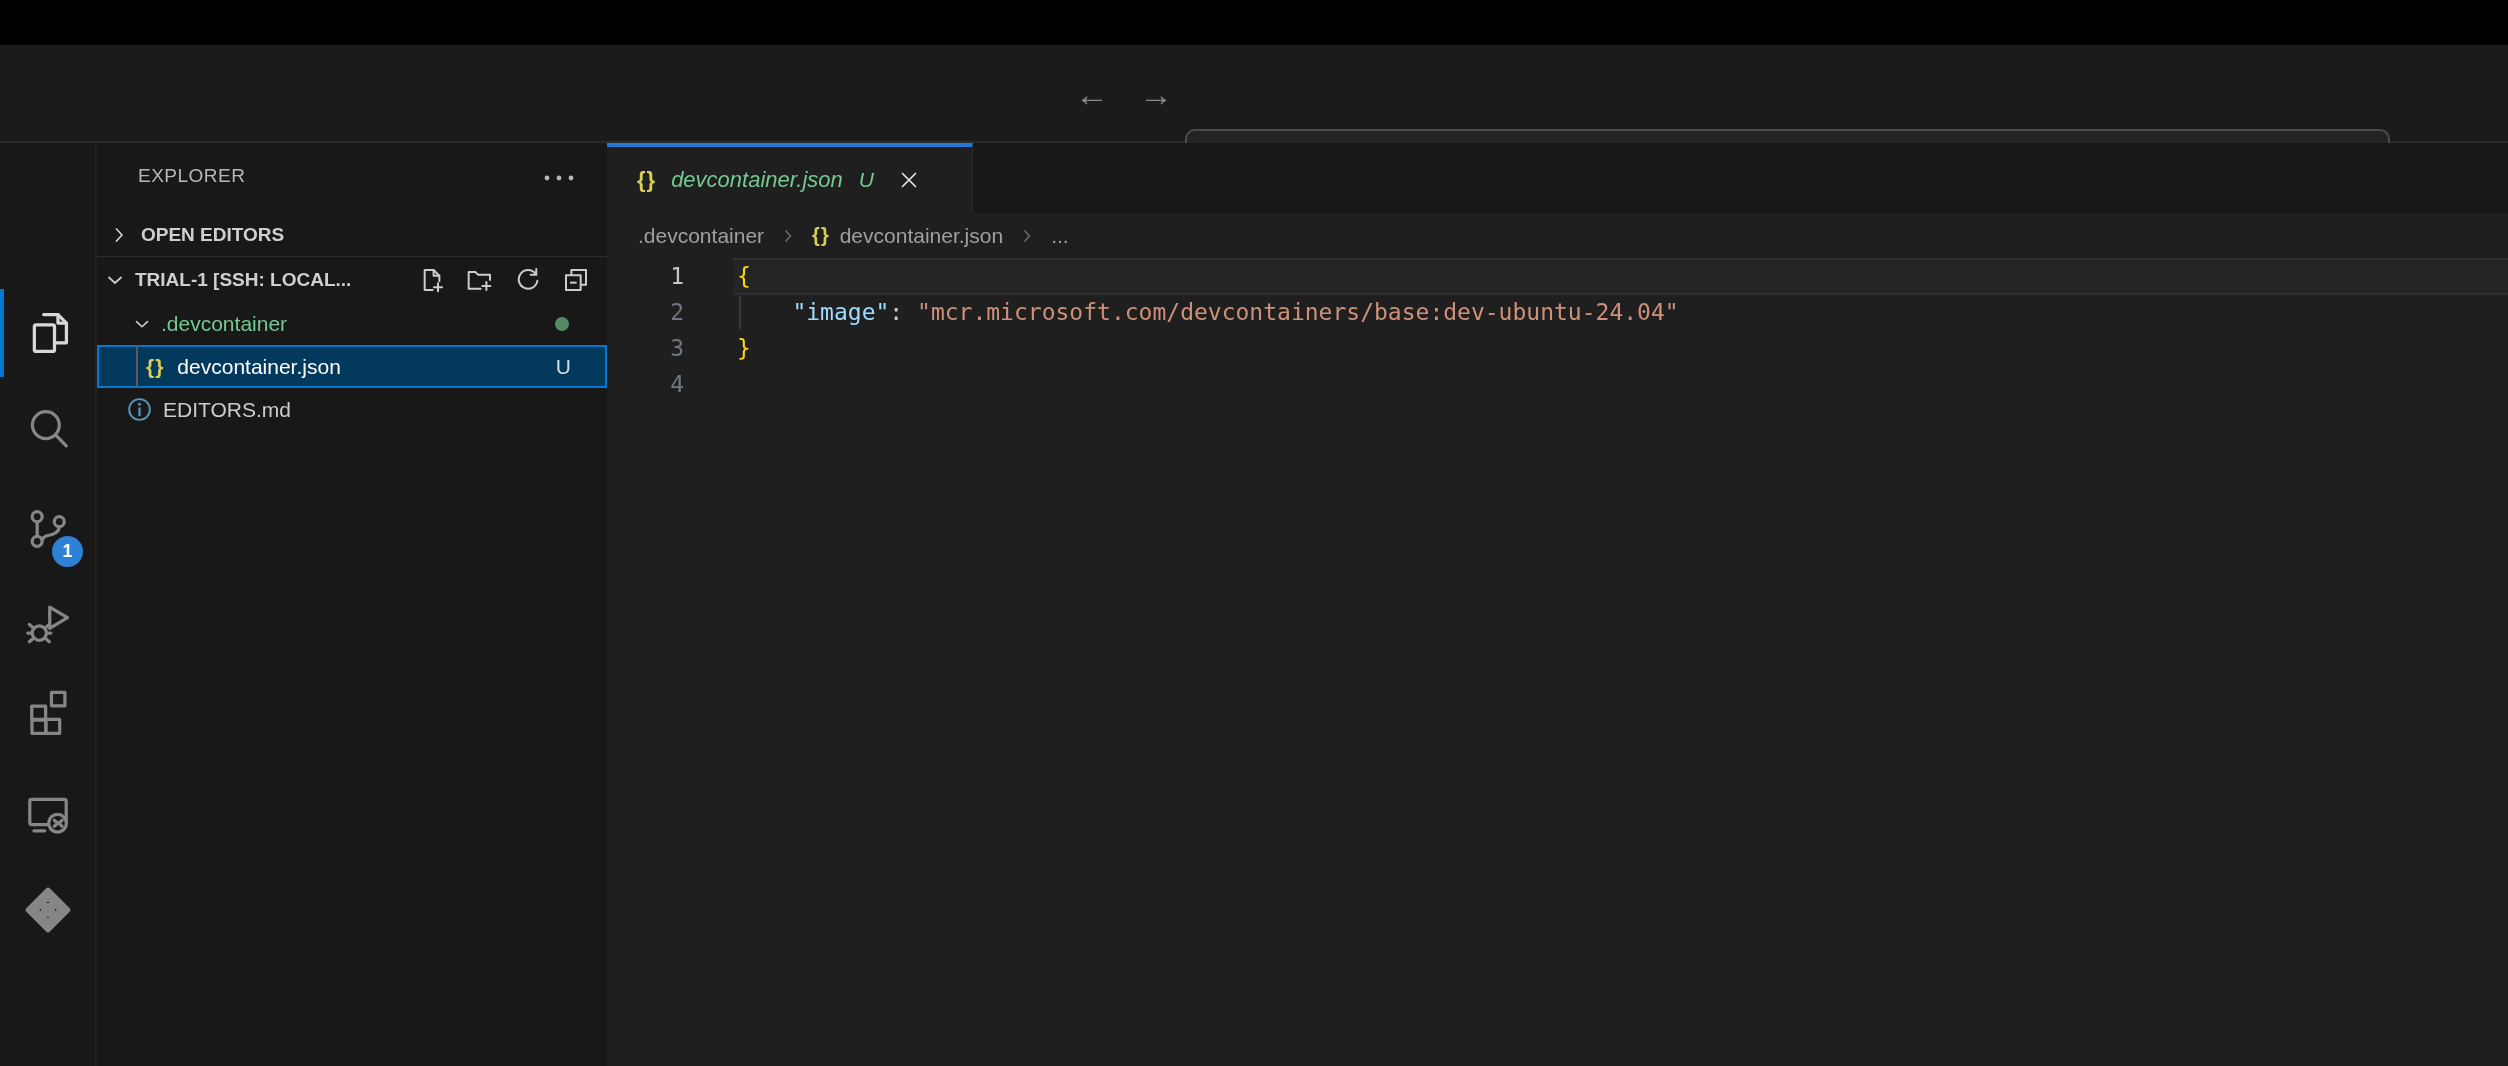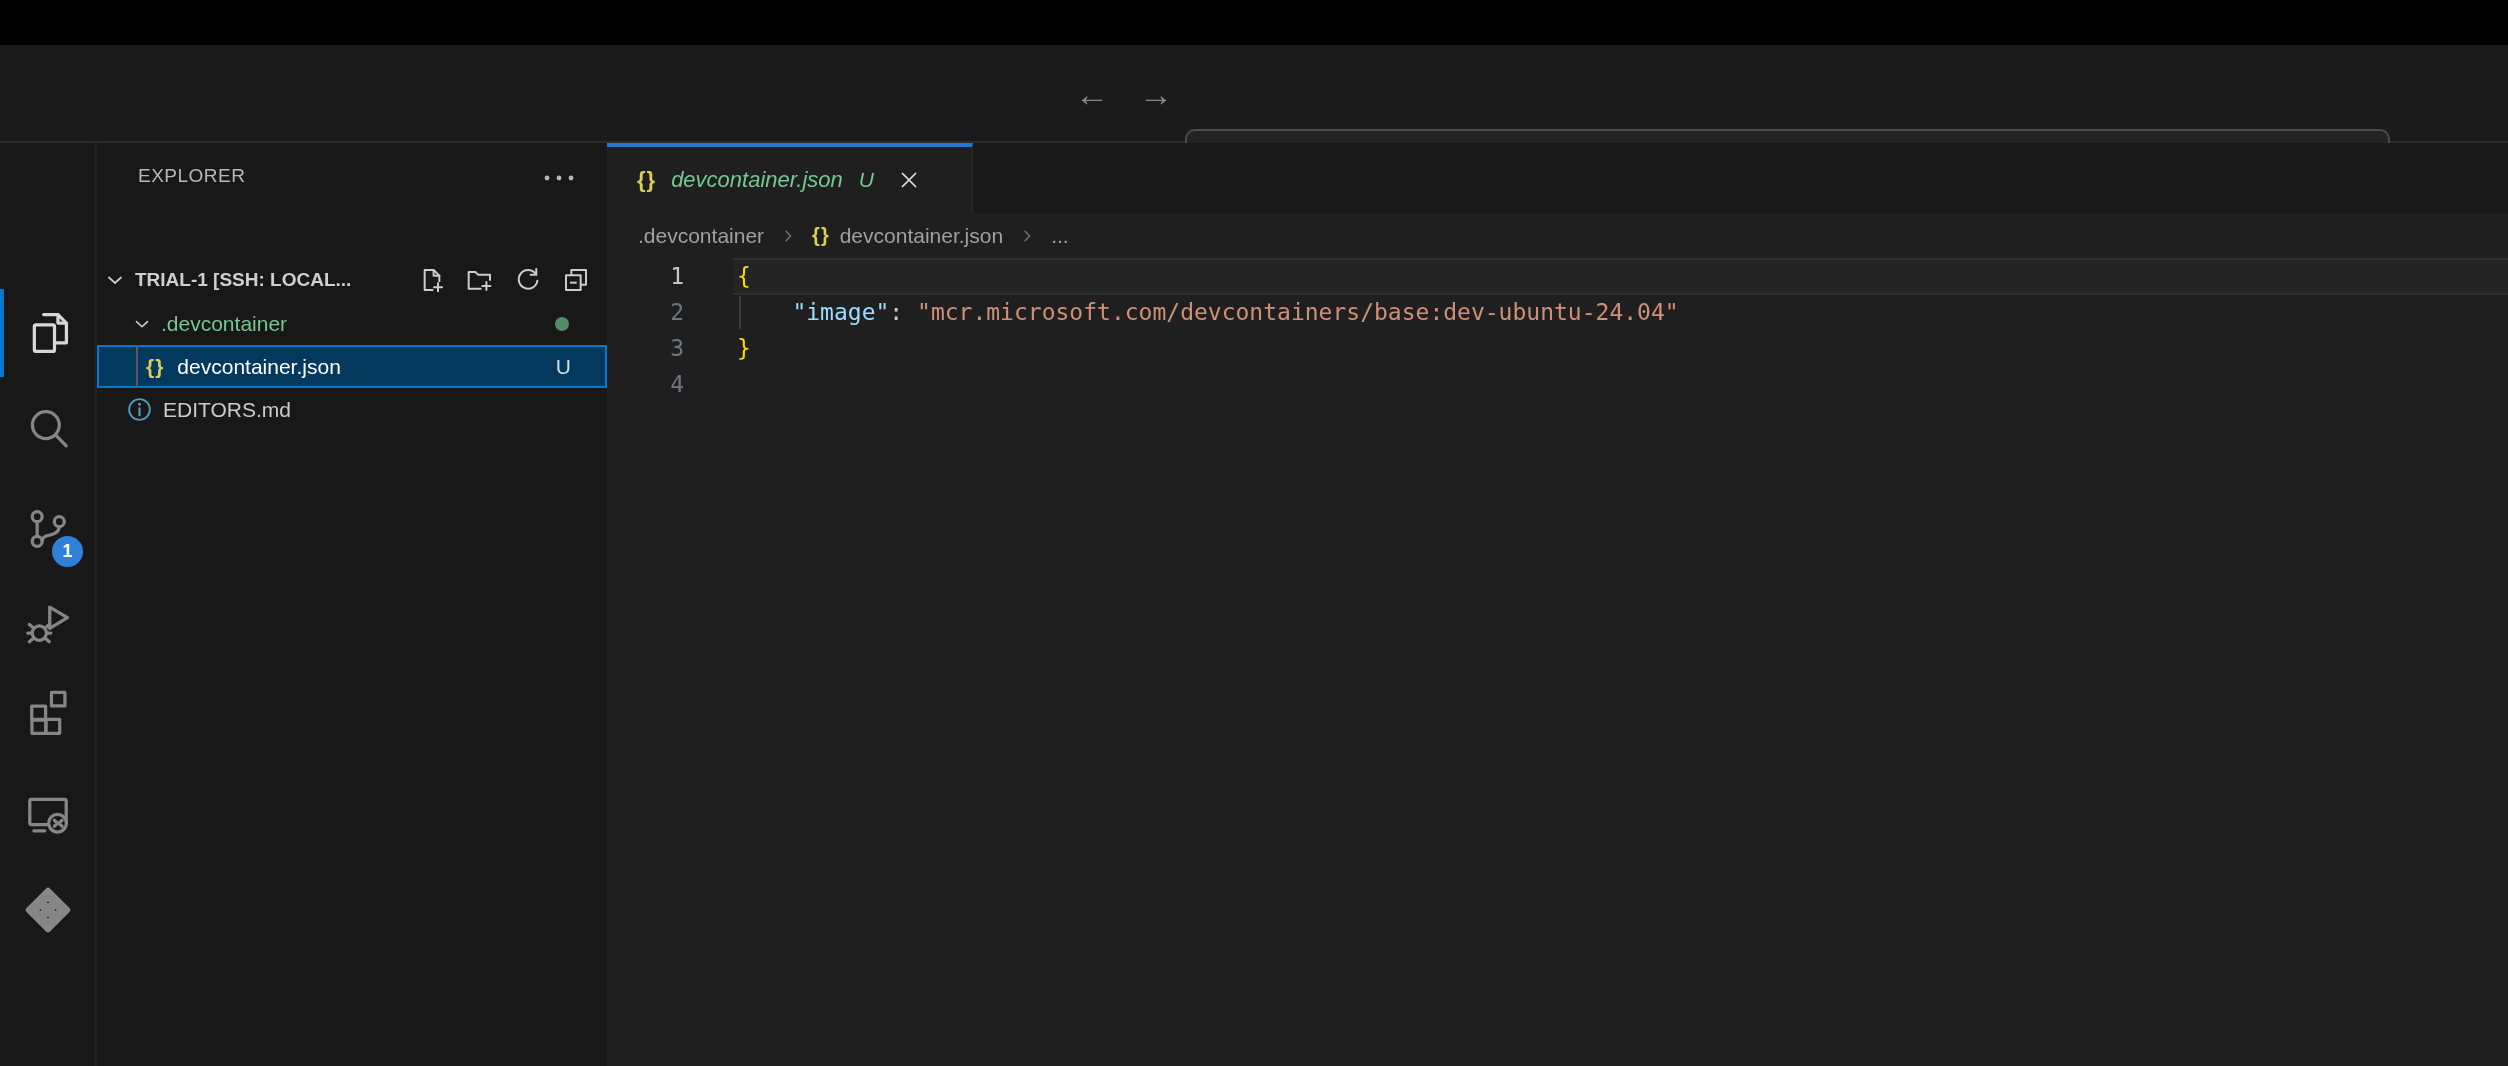--- a/index.html
+++ b/index.html
@@ -241,20 +241,26 @@
       <span class="sb-title-label">EXPLORER</span>
       <span class="sb-more">
         <svg width="34" height="10" viewBox="0 0 34 10" fill="#b8b8b8">
           <circle cx="5" cy="5" r="2.4"></circle>
             <circle cx="17" cy="5" r="2.4"></circle>
             <circle cx="29" cy="5" r="2.4"></circle>
         </svg>
       </span>
     </div>
 
+    <div class="sb-section-head open-editors">
+      <svg class="chev oe-chev" width="24" height="24" viewBox="0 0 24 24" fill="none" stroke="#cccccc" stroke-width="1.8" stroke-linecap="round" stroke-linejoin="round">
+        <path d="M9.5 6 L15 12 L9.5 18"></path>
+      </svg>
+      <span>OPEN EDITORS</span>
+    </div>
 
     <div class="sb-section-head workspace-head">
       <svg class="chev ws-chev" width="24" height="24" viewBox="0 0 24 24" fill="none" stroke="#cccccc" stroke-width="1.8" stroke-linecap="round" stroke-linejoin="round">
         <path d="M6 9.5 L12 15 L18 9.5"></path>
       </svg>
       <span>TRIAL-1 [SSH: LOCAL...</span>
       <span class="ws-actions">
         <span class="ws-action">
           <svg width="32" height="32" viewBox="0 0 24 24" fill="none" stroke="#cccccc" stroke-width="1.5" stroke-linejoin="round" stroke-linecap="round">
             <path d="M12.5 19.5 H6.5 V4.5 H13.2 L17.5 8.8 V13"></path>

